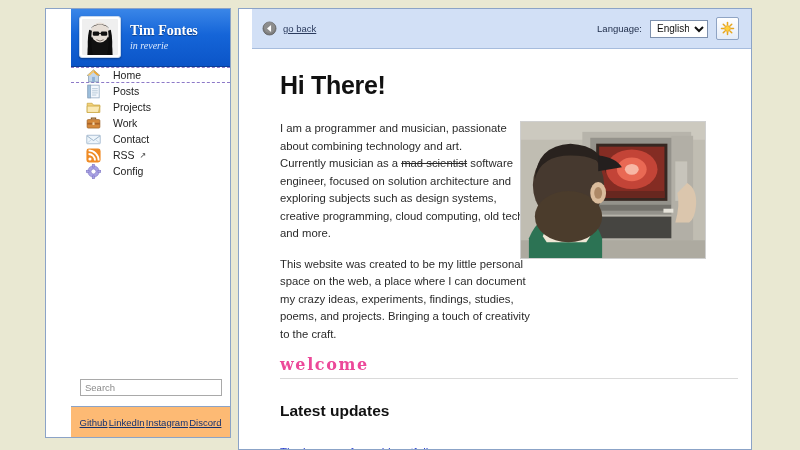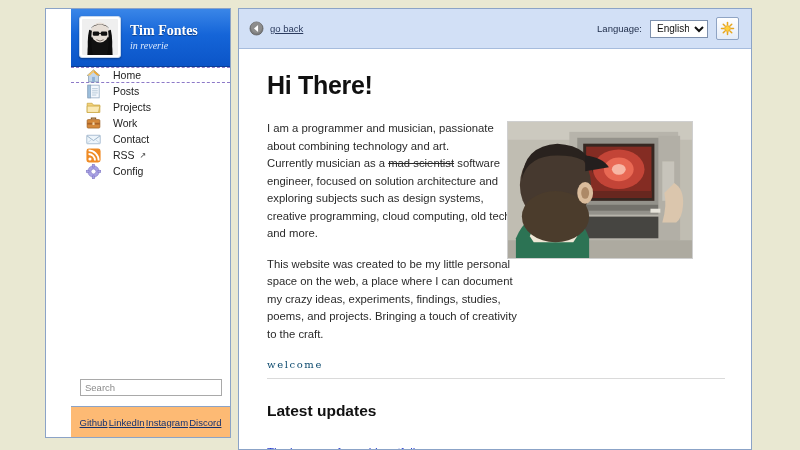--- a/index.html
+++ b/index.html
@@ -131,20 +131,21 @@
 
   
   .content {
     flex: 1 1 auto;
     border: 1px solid #8ba3c7;
     background: #fff;
     height: 442px;
     display: flex;
     flex-direction: column;
     overflow: hidden;
+    padding-left: 13px;
   }
   .topbar {
     background: #d2e0f6;
     border-bottom: 1px solid #a6bcdd;
     height: 40px;
     flex: 0 0 40px;
     display: flex;
     align-items: center;
     padding: 0 12px 0 10px;
     gap: 8px;
@@ -195,24 +196,25 @@
   .intro {
     width: 252px;
     font-size: 11.3px;
     line-height: 17.5px;
     color: #2a2a2a;
   }
   .intro p { margin: 0 0 13px 0; }
   .strike { text-decoration: line-through; }
   .welcome {
     font-family: "DejaVu Serif", serif;
-    font-size: 10px;
+    font-size: 16px;
     letter-spacing: 1.6px;
-    color: #0c4a6e;
+    color: #ec4899;
     margin: 2px 0 0 0;
+    font-weight: bold;
   }
   .photo {
     position: absolute;
     left: 268px; top: 72px;
     width: 186px; height: 138px;
     border: 1px solid #cfcfcf;
     background: #c9c6bd;
     overflow: hidden;
   }
   .photo svg { display:block; width:100%; height:100%; }

